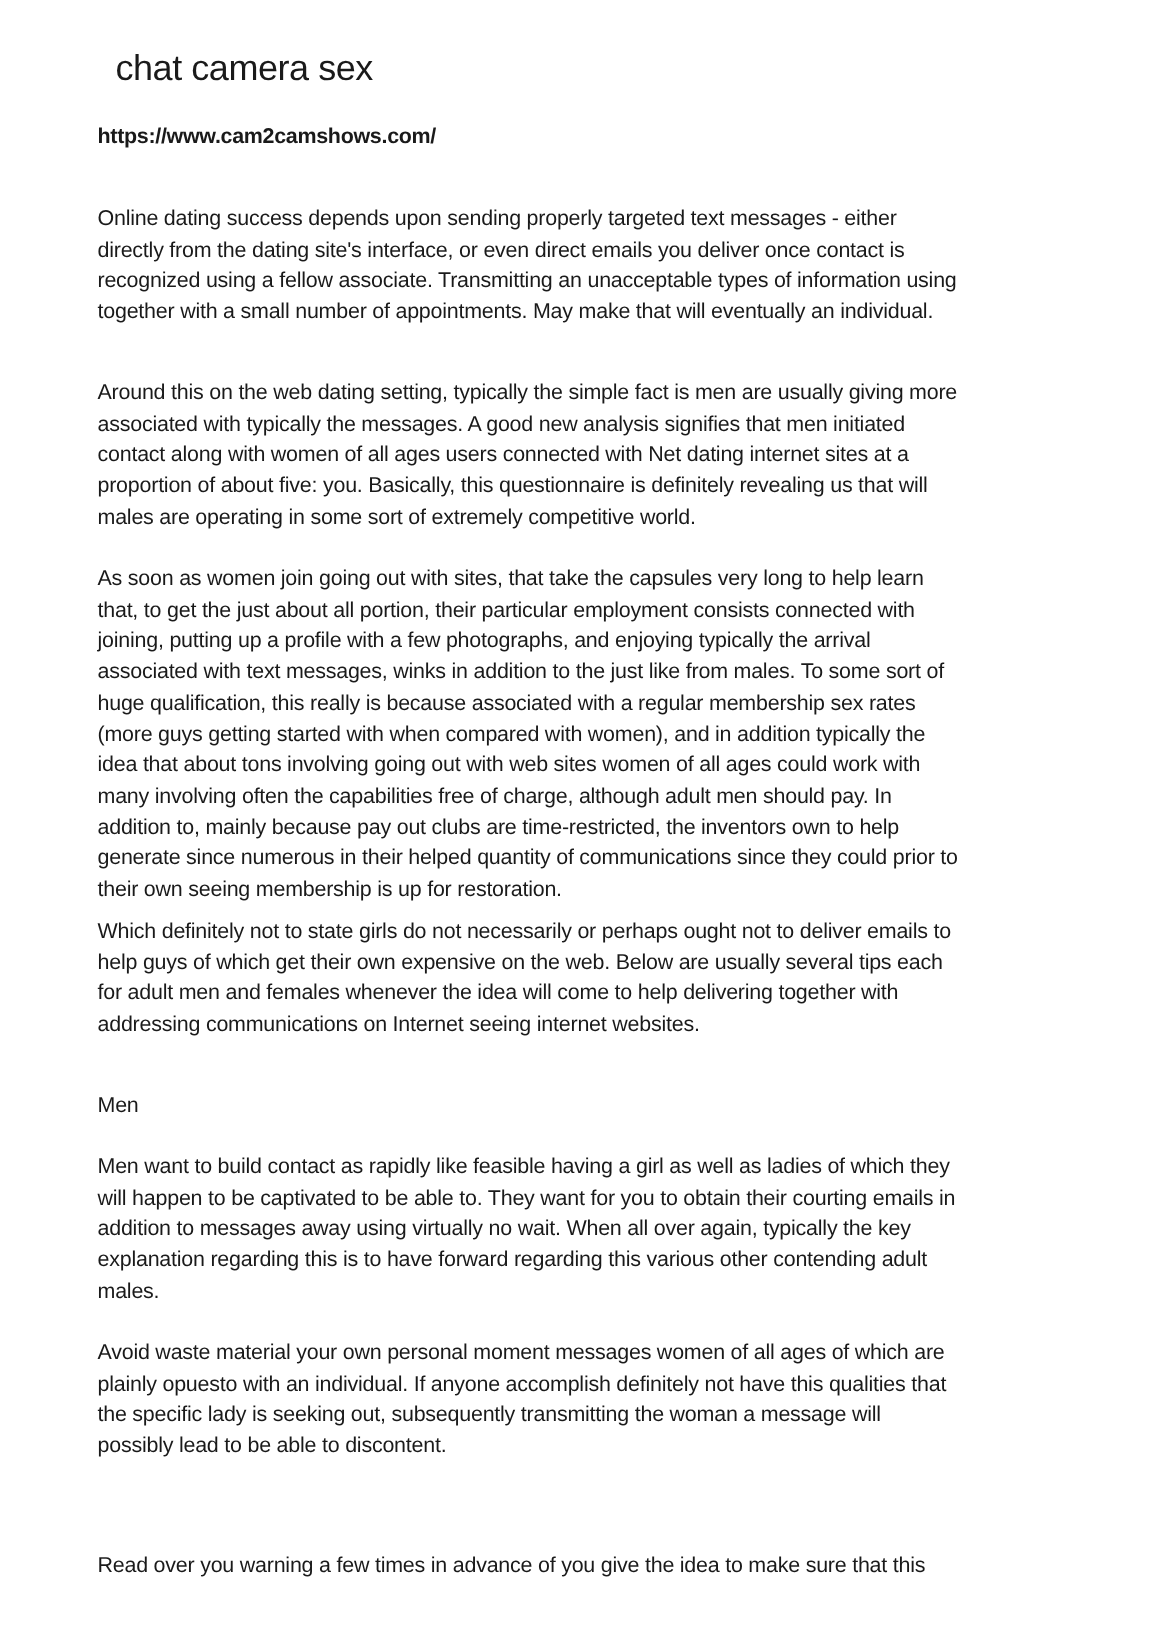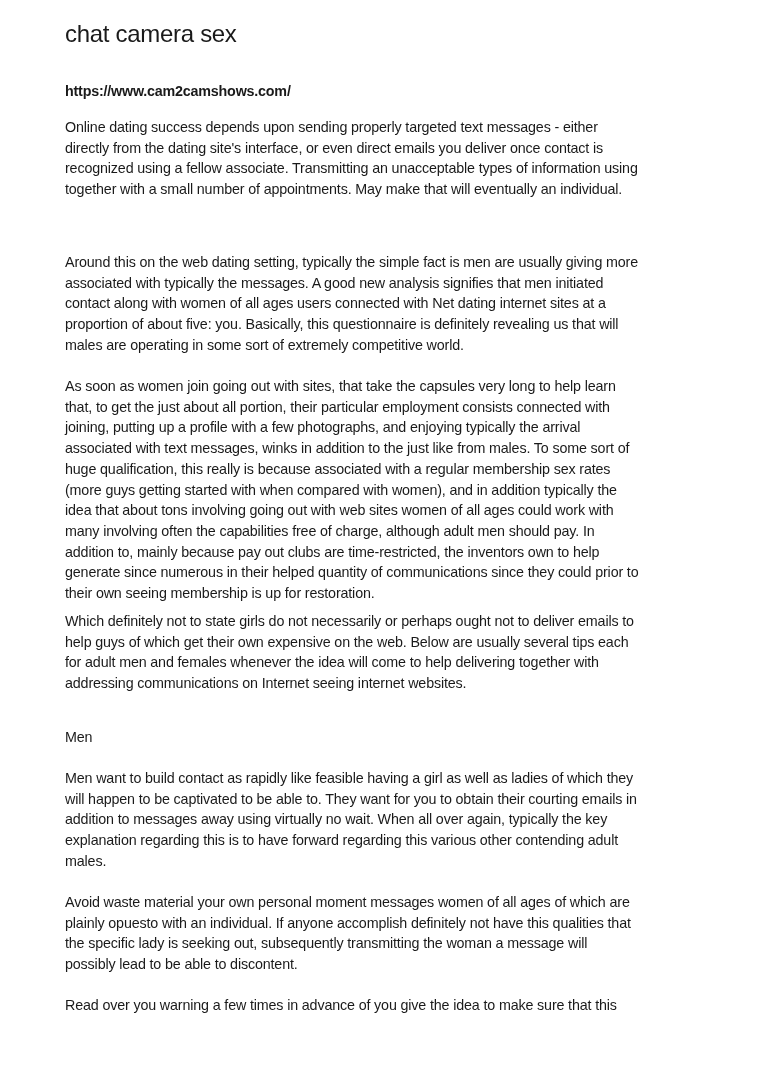--- a/index.html
+++ b/index.html
@@ -21,21 +21,21 @@
       top: 0;
       width: 660px;
     }
     .title {
       position: absolute;
       left: 0;
       top: 20px;
       font-size: 24px;
       line-height: 28px;
       font-weight: normal;
-      margin: 0;
+      margin: 12px;
       white-space: nowrap;
       letter-spacing: -0.3px;
     }
     .url {
       position: absolute;
       left: 0;
       top: 81px;
       font-size: 14.3px;
       line-height: 20px;
       white-space: nowrap;
@@ -55,21 +55,21 @@
       white-space: nowrap;
     }
   </style>
 </head>
 <body>
 
 <div class="page">
   <h1 class="title">chat camera sex</h1>
   <div class="url">https://www.cam2camshows.com/</div>
 
-  <p class="para" style="top:117px">
+  <p class="para" style="top:136px">
     <span class="line">Online dating success depends upon sending properly targeted text messages - either</span>
     <span class="line">directly from the dating site's interface, or even direct emails you deliver once contact is</span>
     <span class="line">recognized using a fellow associate. Transmitting an unacceptable types of information using</span>
     <span class="line">together with a small number of appointments. May make that will eventually an individual.</span>
   </p>
 
   <p class="para" style="top:252px">
     <span class="line">Around this on the web dating setting, typically the simple fact is men are usually giving more</span>
     <span class="line">associated with typically the messages. A good new analysis signifies that men initiated</span>
     <span class="line">contact along with women of all ages users connected with Net dating internet sites at a</span>
@@ -110,16 +110,16 @@
     <span class="line">males.</span>
   </p>
 
   <p class="para" style="top:892px">
     <span class="line">Avoid waste material your own personal moment messages women of all ages of which are</span>
     <span class="line">plainly opuesto with an individual. If anyone accomplish definitely not have this qualities that</span>
     <span class="line">the specific lady is seeking out, subsequently transmitting the woman a message will</span>
     <span class="line">possibly lead to be able to discontent.</span>
   </p>
 
-  <p class="para" style="top:995px">
+  <p class="para" style="top:1034px">
     <span class="line">Read over you warning a few times in advance of you give the idea to make sure that this</span>
   </p>
 </div>
 
 </body></html>

